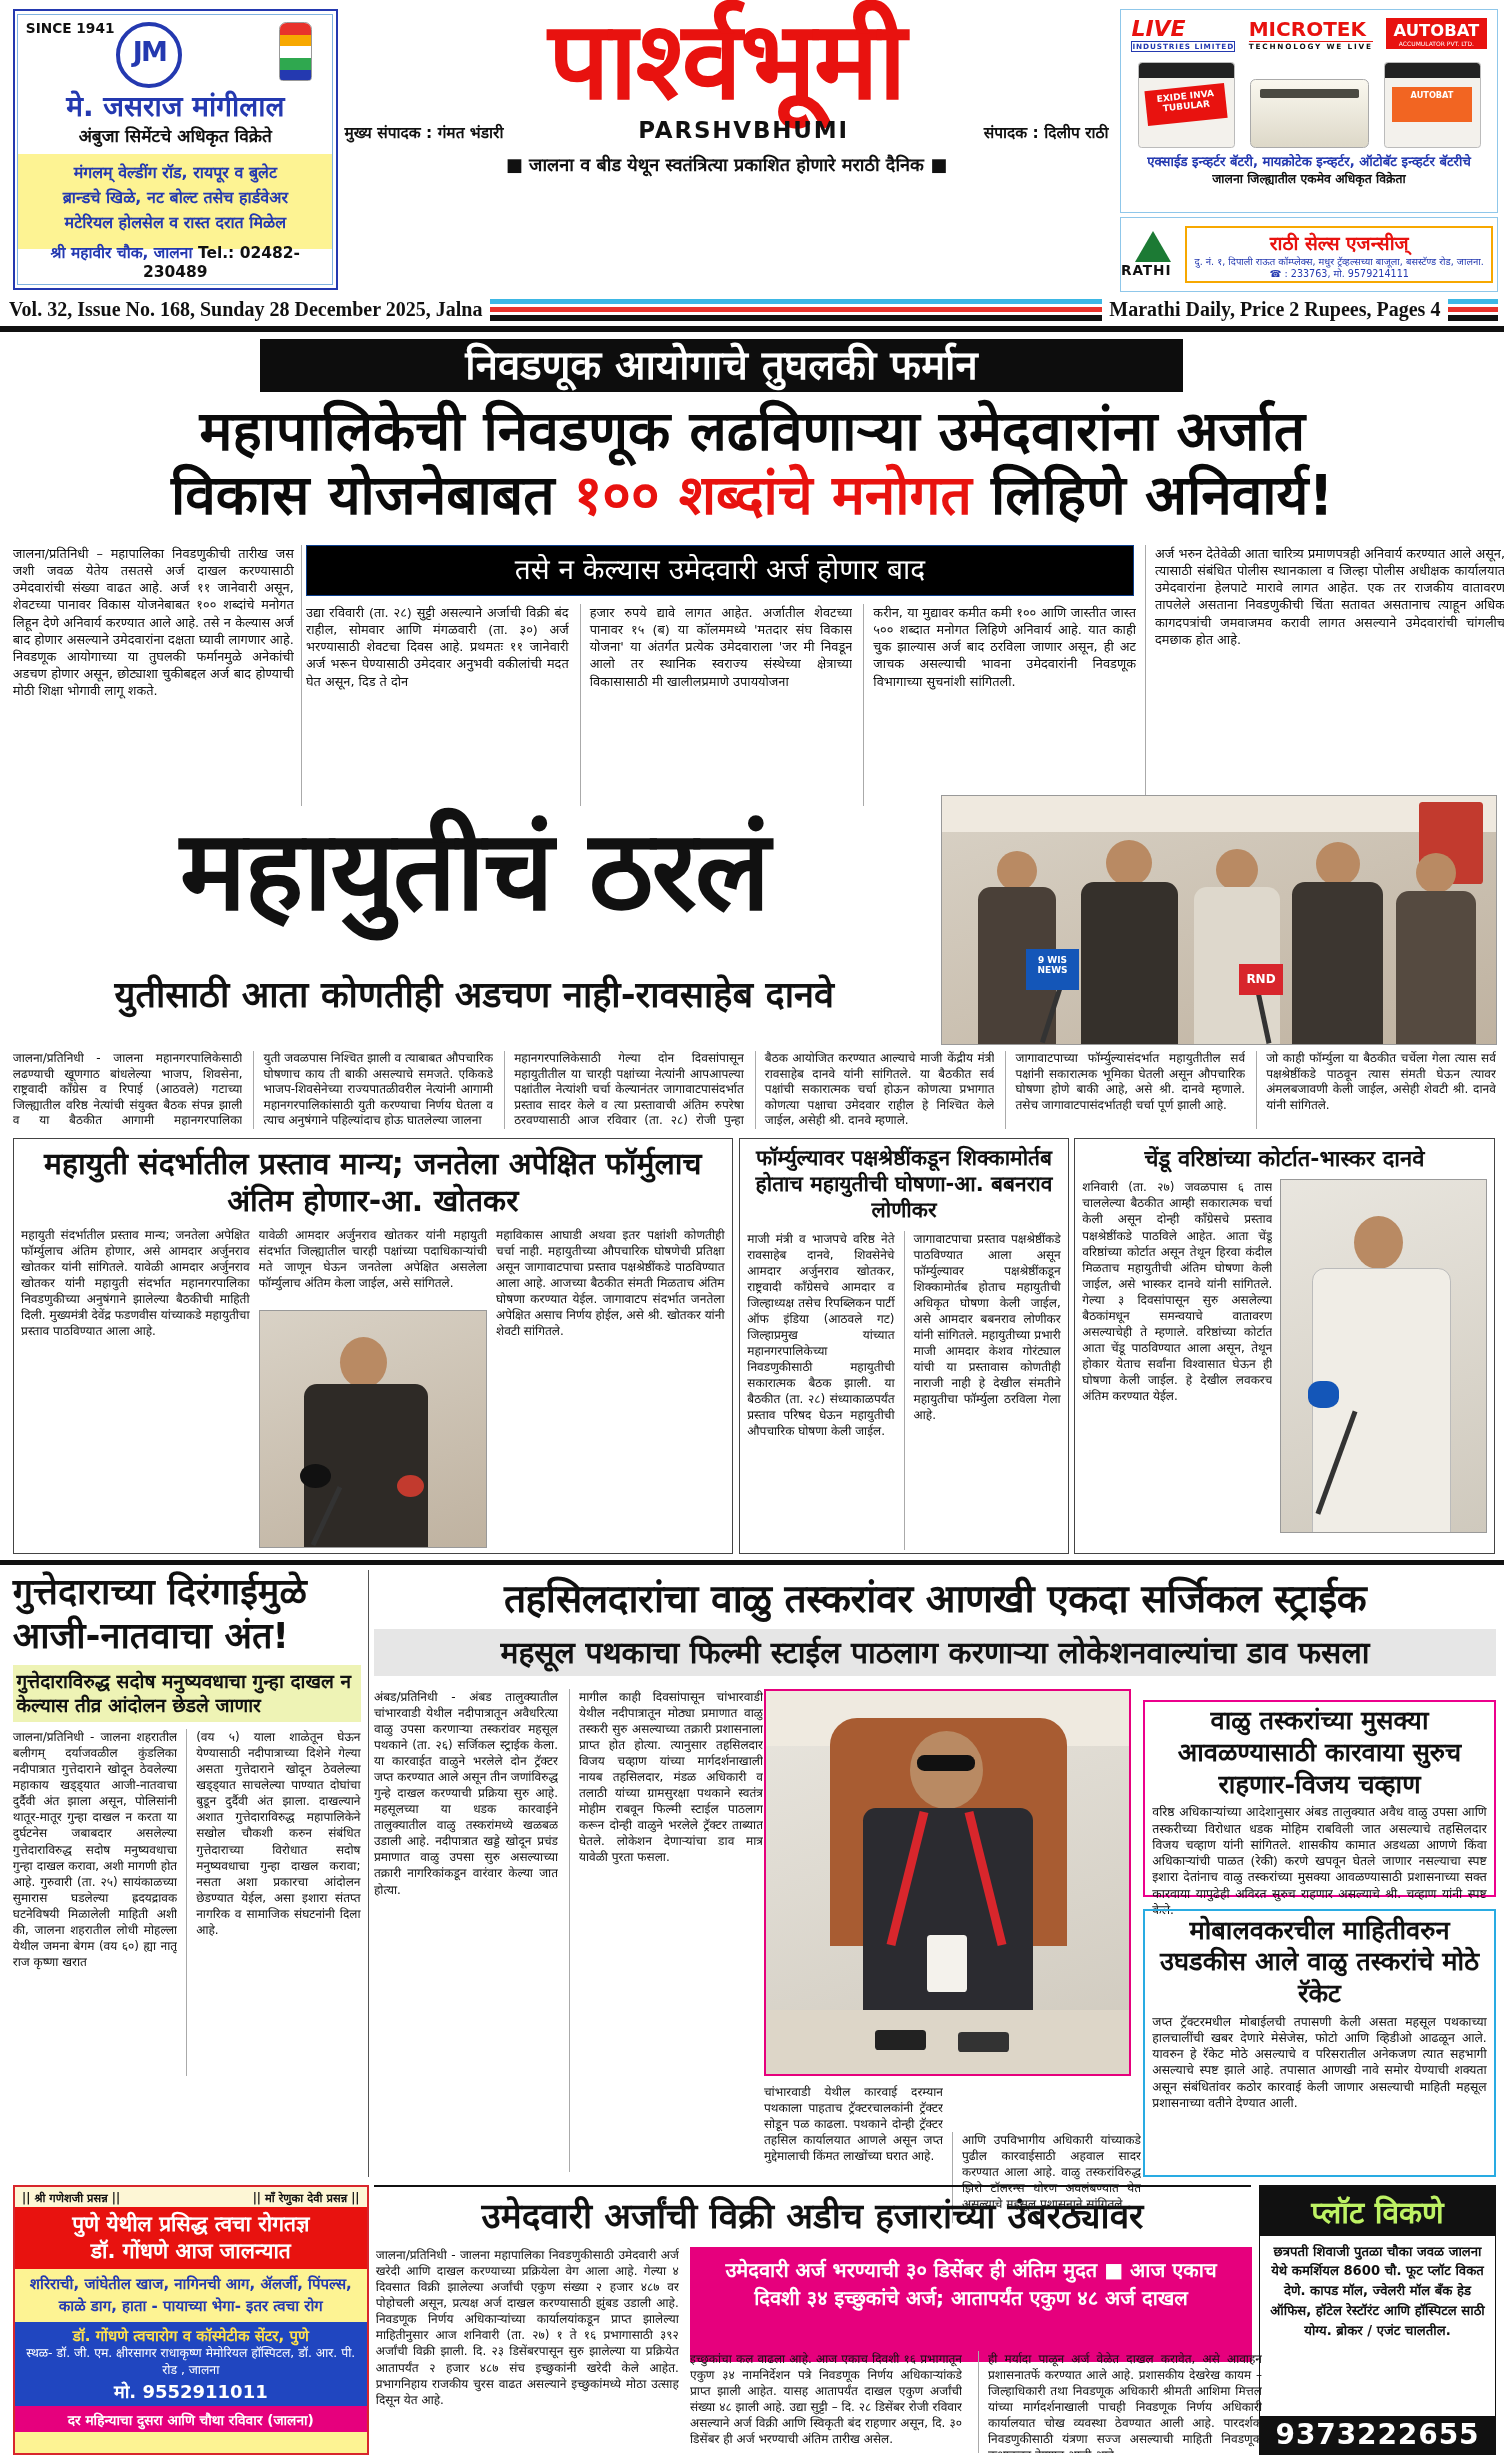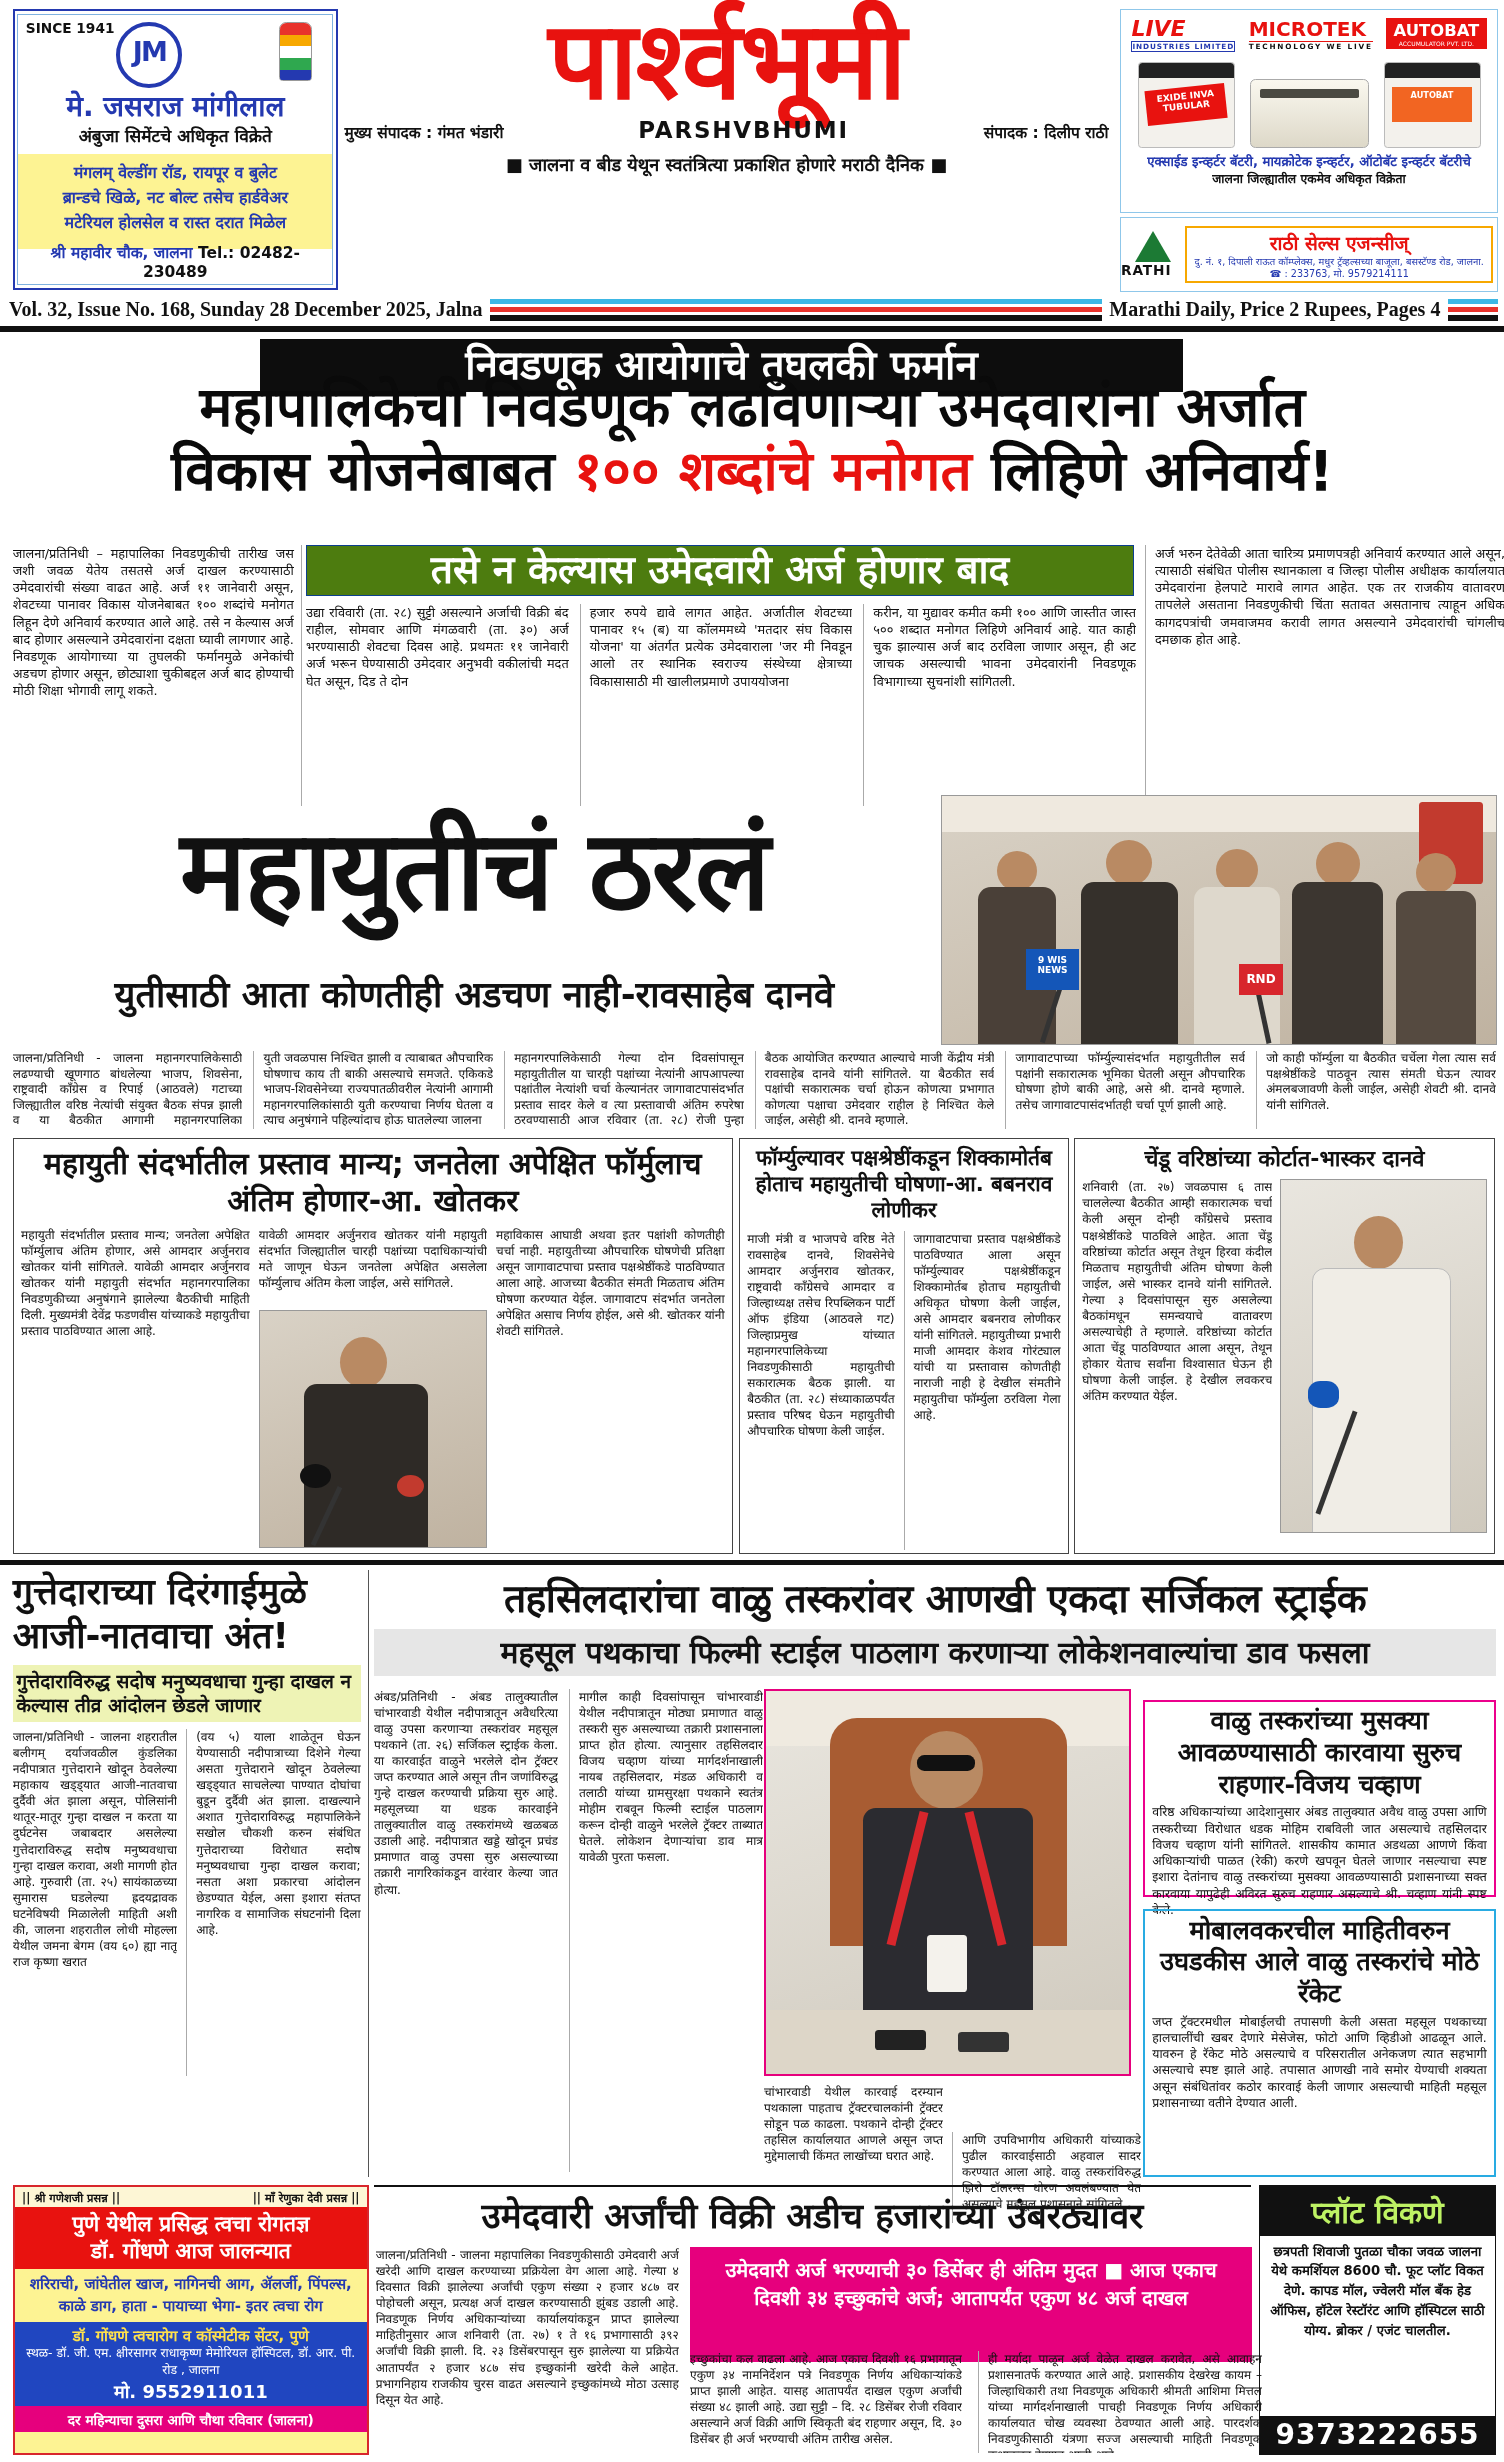--- a/index.html
+++ b/index.html
@@ -57,24 +57,24 @@
   
   .dateline{left:0;top:295px;width:1505px;height:29px;display:flex;align-items:center;
             font-family:"Liberation Serif",serif;font-weight:bold;font-size:20px;}
   .stripes{flex:1;height:22px;margin:0 7.3px;display:flex;flex-direction:column;justify-content:space-between;}
   .stripes .s1{background:#3db7e4;} .stripes .s2{background:#e8322b;} .stripes .s3{background:#111;}
   .stripes.short{flex:0 0 50px;}
   .blackrule{left:0;top:326px;width:1505px;height:5.5px;background:#111;}
   
   .kicker{left:260px;top:339px;width:923px;height:53px;background:#0d0d0d;color:#fff;
           font-weight:bold;font-size:40px;text-align:center;line-height:53px;}
-  .leadhead{left:7.3px;top:375px;width:1490px;text-align:center;font-weight:bold;font-size:55px;line-height:1.17;color:#0a0a0a;}
+  .leadhead{left:7.3px;top:399px;width:1490px;text-align:center;font-weight:bold;font-size:55px;line-height:1.17;color:#0a0a0a;}
   .leadhead .red{color:#e8120f;}
-  .bluebox{left:306px;top:545px;width:826px;height:49px;background:#4d7c0f;border:1.8px solid #0c3f8e;
-           color:#fff;font-weight:bold;font-size:39px;text-align:center;line-height:47px;}
+  .bluebox{left:306px;top:545px;width:826px;height:49px;background:#000000;border:1.8px solid #0c3f8e;
+           color:#fff;font-weight:normal;font-size:28px;text-align:center;line-height:47px;}
   .leadcol1{left:12.8px;top:545px;width:281px;height:261px;}
   .leadmid{left:306px;top:604px;width:830px;height:202px;display:flex;gap:11px;}
   .leadmid>div{flex:1;}
   .leadcol5{left:1145px;top:545px;width:350px;height:261px;border-left:0.9px solid #aaa;padding-left:9px;}
   .leadcol1{border-right:0.9px solid #aaa;padding-right:7.3px;}
   
   .mahahead{left:12.8px;top:813px;width:923px;text-align:center;font-weight:bold;font-size:111px;line-height:1.05;letter-spacing:-1.8px;}
   .mahasub{left:12.8px;top:969px;width:923px;text-align:center;font-weight:bold;font-size:36px;}
   .pressphoto{left:941px;top:795px;width:554px;height:248px;}
   .mahabody{left:12.8px;top:1051px;width:1483px;height:78px;display:flex;gap:11px;}

